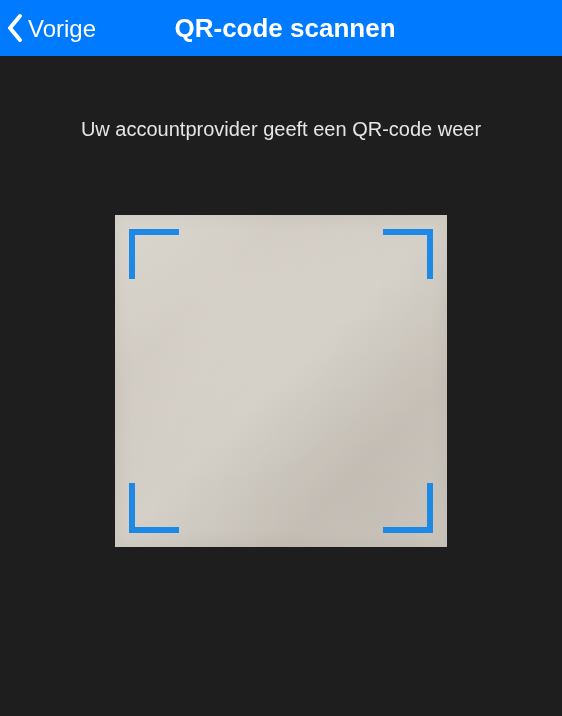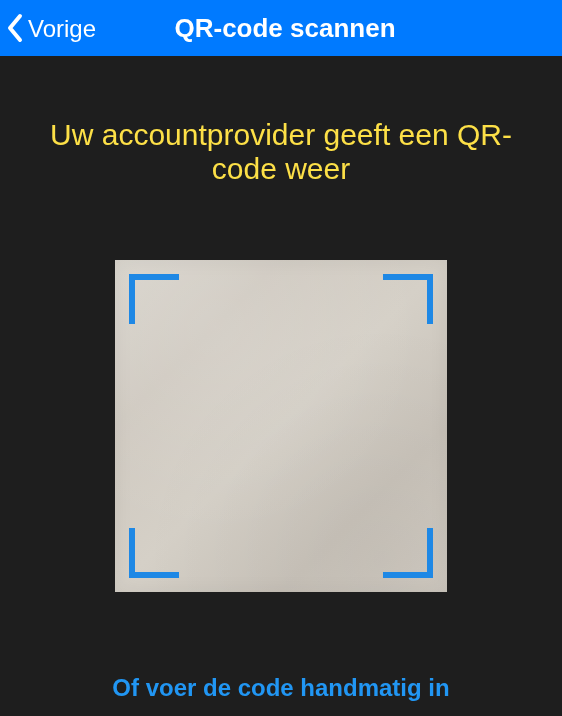--- a/index.html
+++ b/index.html
@@ -50,22 +50,22 @@
     .body-overlay {
       position: absolute;
       top: 56px;
       left: 0;
       right: 0;
       bottom: 0;
       background: rgba(15, 15, 15, 0.45);
     }
     .instruction {
       text-align: center;
-      color: #fde047;
-      font-size: 30px;
+      color: #e5e5e5;
+      font-size: 20px;
       font-weight: 400;
       margin-top: 62px;
       padding: 0 20px;
     }
     .scan-area {
       width: 332px;
       height: 332px;
       margin: 74px auto 0 auto;
       position: relative;
       background: linear-gradient(135deg, #d8d4cc 0%, #cfc9c0 25%, #d5d0c7 50%, #c9c3ba 75%, #d2ccc3 100%);
@@ -136,14 +136,13 @@
 <div class="body-overlay">
   <div class="instruction">Uw accountprovider geeft een QR-code weer</div>
 
   <div class="scan-area">
     <div class="corner tl"></div>
     <div class="corner tr"></div>
     <div class="corner bl"></div>
     <div class="corner br"></div>
   </div>
 
-  <div class="manual-link">Of voer de code handmatig in</div>
 </div>
 
 </body></html>

